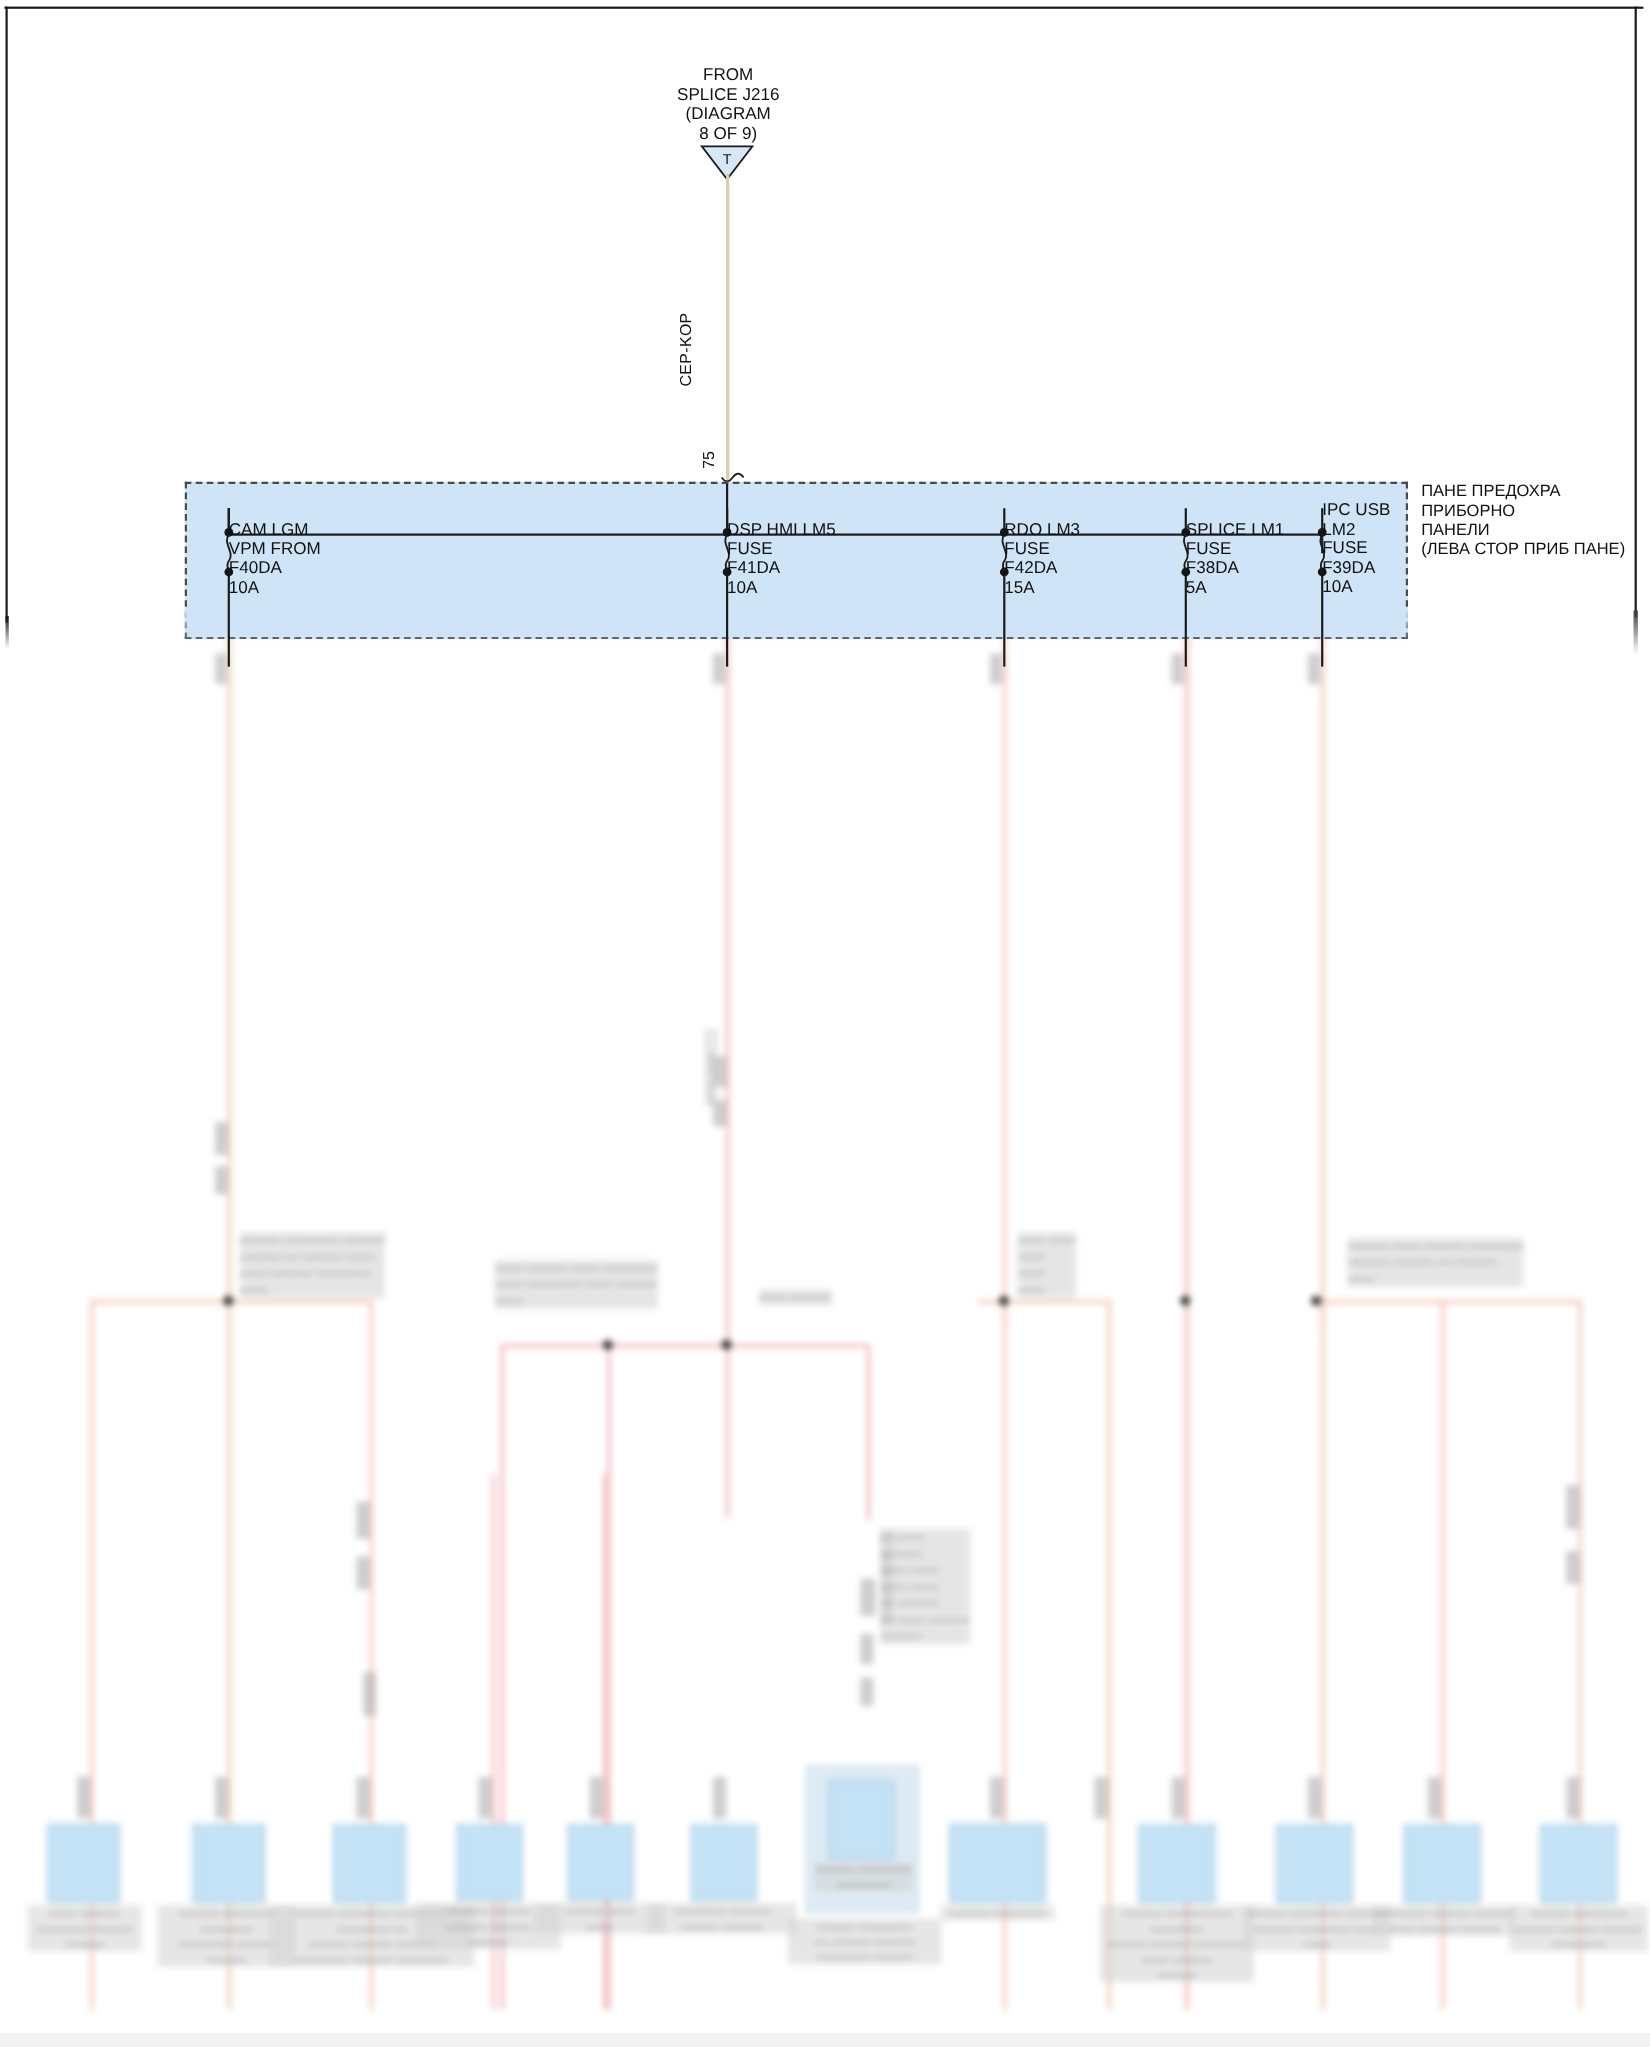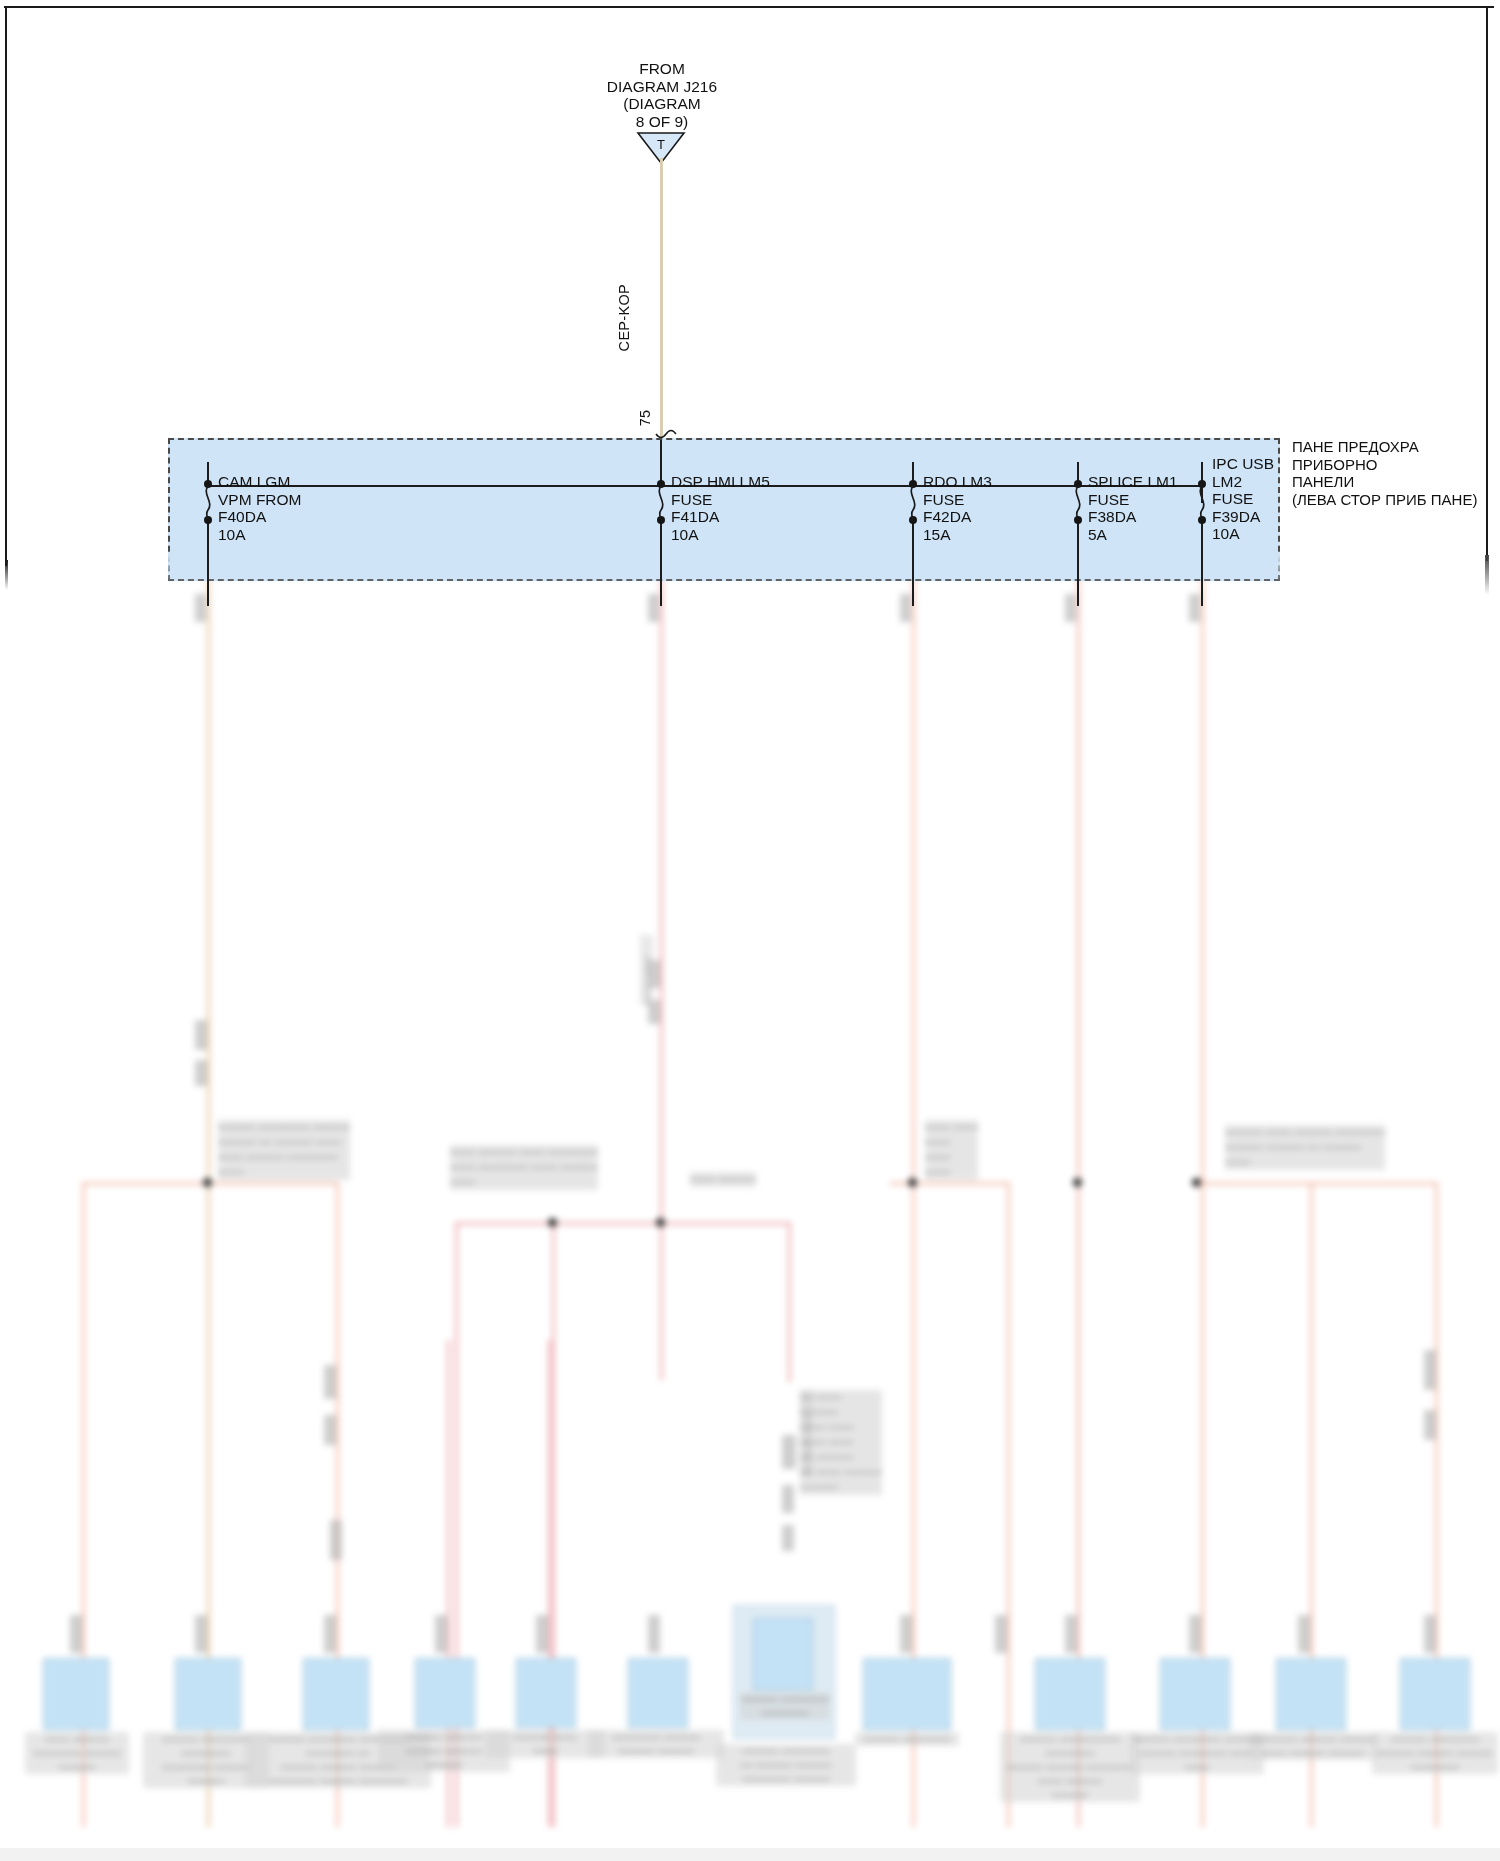--- a/index.html
+++ b/index.html
@@ -55,21 +55,21 @@
   #busbar-left-up{position:absolute;left:207px;top:462px;width:2px;height:24px;background:#1c1c1c;}
   #bus-riser{position:absolute;left:660px;top:440px;width:2px;height:47px;background:#1c1c1c;}
   #bus-right-drop{position:absolute;left:1201px;top:485px;width:2px;height:18px;background:#1c1c1c;}
 
   .fuse-group{position:absolute;}
   .fuse-line-top{position:absolute;width:2px;height:24px;background:#1c1c1c;left:3px;top:0;}
   .fuse-line-bot{position:absolute;width:2px;height:86px;background:#1c1c1c;left:3px;top:58px;}
   .fuse-s{position:absolute;left:-4px;top:22px;width:16px;height:38px;}
   .fuse-dot-a{position:absolute;left:0px;top:18px;width:8px;height:8px;border-radius:50%;background:#151515;}
   .fuse-dot-b{position:absolute;left:0px;top:54px;width:8px;height:8px;border-radius:50%;background:#151515;}
-  .fuse-text{position:absolute;left:14px;top:11px;font-size:15.5px;line-height:17.5px;color:#111;white-space:nowrap;}
+  .fuse-text{position:absolute;left:4px;top:11px;font-size:15.5px;line-height:17.5px;color:#111;white-space:nowrap;}
 
   
   #splice-text{
     position:absolute;left:470px;top:60px;width:384px;text-align:center;
     font-size:15.5px;line-height:17.5px;color:#111;
   }
   #splice-tri{position:absolute;left:636px;top:131px;}
   #splice-wire{position:absolute;left:660px;top:158px;width:3px;height:282px;background:#d9cdb4;}
   #splice-arrow{position:absolute;left:652px;top:428px;}
 
@@ -284,21 +284,21 @@
 ————</div>
 
   </div>
 
   <div id="bottom-strip"></div>
 
   <div id="sharp-layer">
 
     <div id="splice-text">
       <div>FROM</div>
-      <div>DIAGRAM J216</div>
+      <div>SPLICE J216</div>
       <div>(DIAGRAM</div>
       <div>8 OF 9)</div>
     </div>
 
     <div id="splice-tri">
       <svg width="50" height="34" viewBox="0 0 50 34">
         <polygon points="2,2 48,2 25,32" fill="#d6e7f7" stroke="#1a1a1a" stroke-width="1.6"></polygon>
         <text x="25" y="18" font-family="Liberation Sans, sans-serif" font-size="13" text-anchor="middle" fill="#111">T</text>
       </svg>
     </div>

